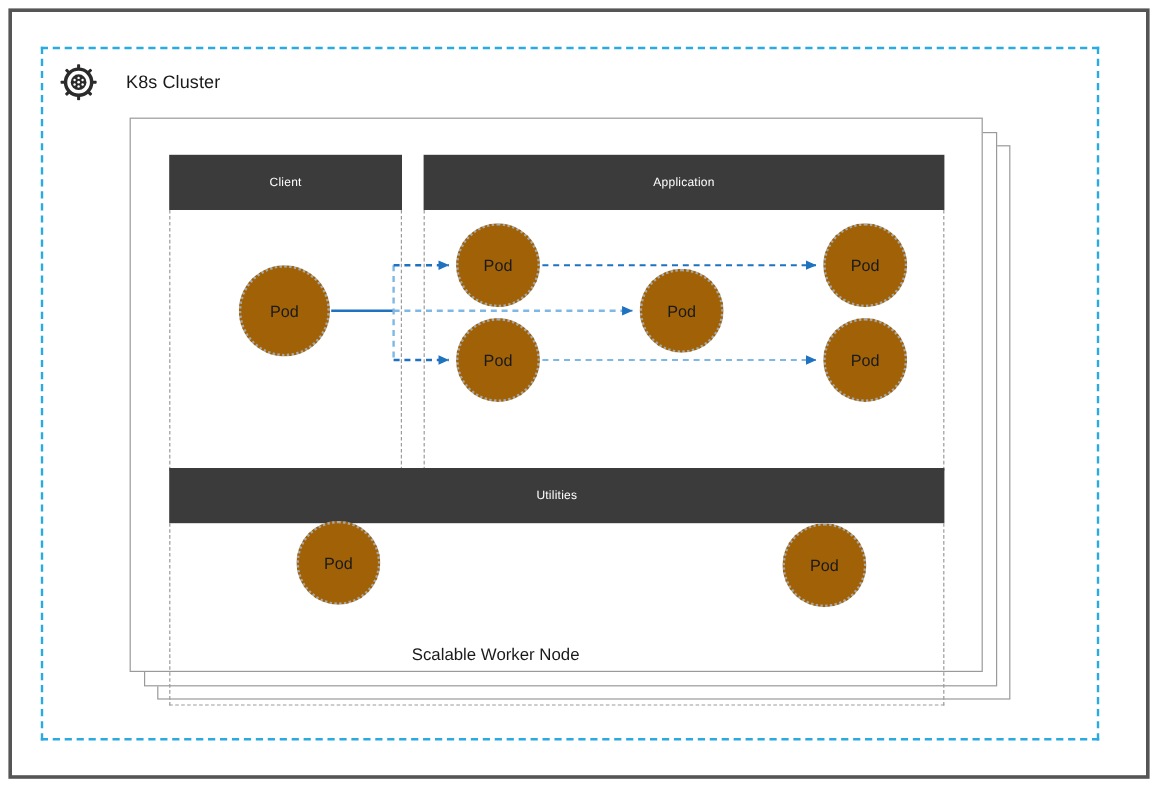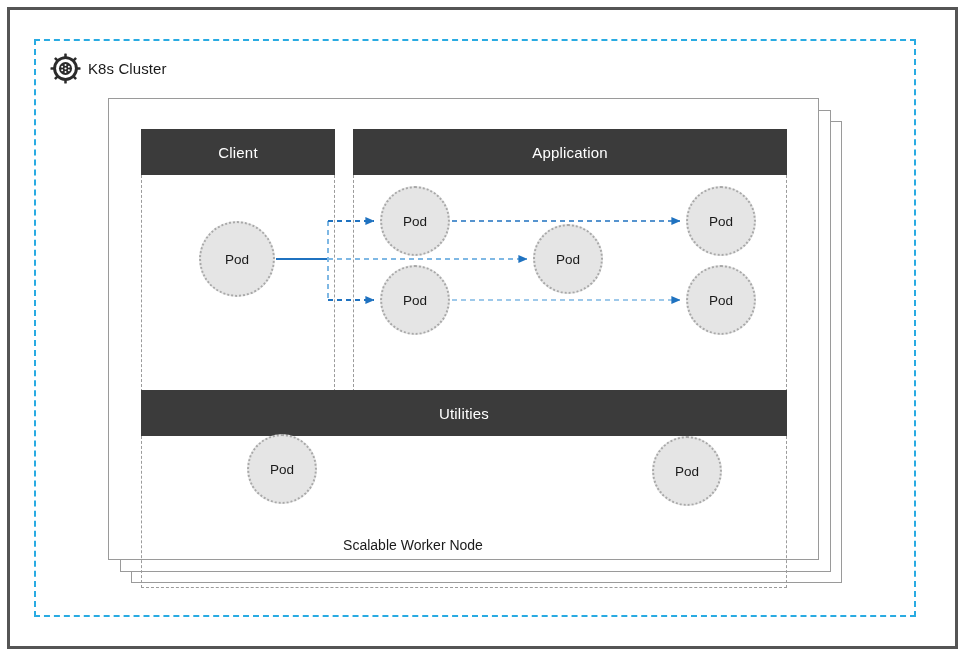--- a/index.html
+++ b/index.html
@@ -45,21 +45,21 @@
   }
 
   
   #cluster-title-row {
     position: absolute;
     left: 50px;
     top: 52px;
     height: 32px;
     display: flex;
     align-items: center;
-    gap: 7px;
+    gap: 24px;
     justify-content: center;
   }
   #k8s-icon {
     width: 31px;
     height: 31px;
     display: block;
   }
   #cluster-title-text {
     font-size: 15px;
     color: #1a1a1a;
@@ -96,21 +96,21 @@
     z-index: 4;
   }
   .group-header {
     box-sizing: border-box;
     height: 46px;
     background: #3b3b3b;
     color: #ffffff;
     display: flex;
     align-items: center;
     justify-content: center;
-    font-size: 15px;
+    font-size: 10px;
     letter-spacing: .2px;
   }
   .group-body {
     box-sizing: border-box;
     border: 1px dashed #9b9b9b;
     border-top: none;
     background: transparent;
     position: relative;
     width: 100%;
   }
@@ -123,21 +123,21 @@
 
   #group-utilities   { left: 141px; top: 390px; width: 646px; }
   #group-utilities   .group-body { height: 152px; }
 
   
   .pod {
     position: absolute;
     box-sizing: border-box;
     border: 2px dotted #a8a8a8;
     border-radius: 50%;
-    background: #e5e5e5;
+    background: #a16207;
     display: flex;
     align-items: center;
     justify-content: center;
     font-size: 13.5px;
     color: #1a1a1a;
     z-index: 5;
   }
 
   
   #connectors {

